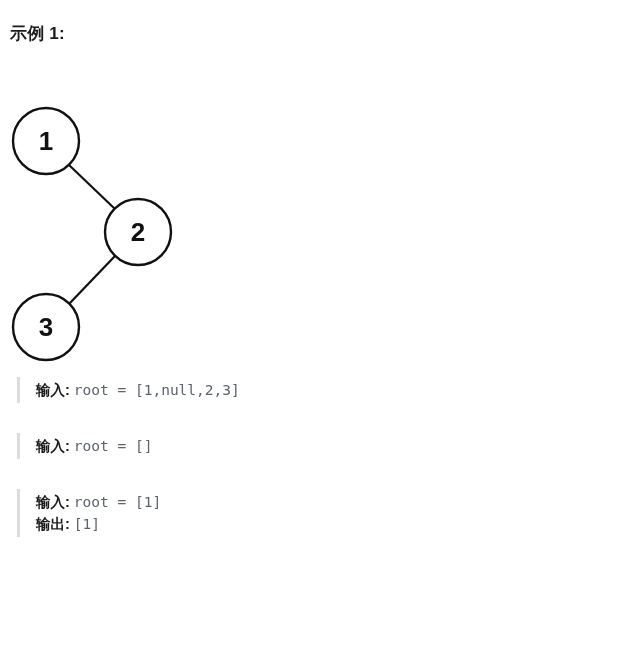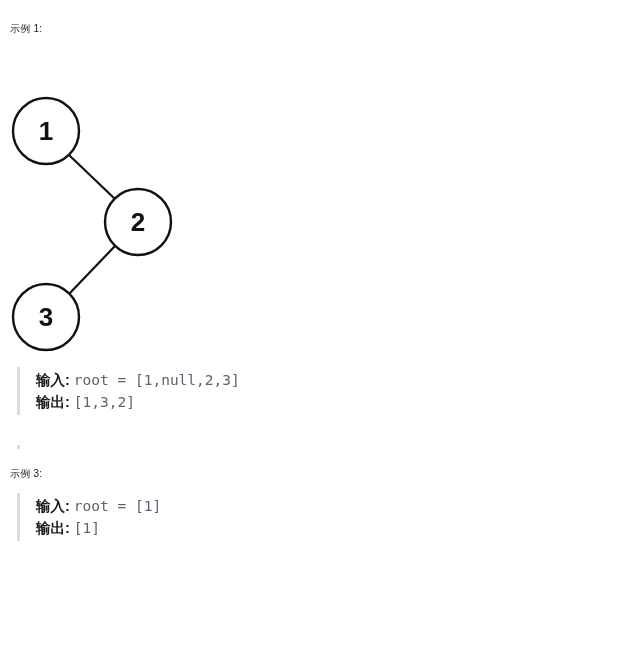--- a/index.html
+++ b/index.html
@@ -15,22 +15,22 @@
     overflow: hidden;
     position: relative;
   }
   .page {
     position: relative;
     width: 617px;
     height: 657px;
     padding: 0;
   }
   .example-heading {
-    font-size: 10px;
-    font-weight: normal;
+    font-size: 17px;
+    font-weight: bold;
     color: #1a1a1a;
     line-height: 1.45;
     margin: 0;
     padding: 0 0 0 10px;
     letter-spacing: 0.2px;
   }
   .figure {
     padding: 0;
     margin: 0;
   }
@@ -87,31 +87,30 @@
       <circle cx="138" cy="185" r="33" fill="#ffffff" stroke="#111111" stroke-width="2.4"></circle>
       <text class="node-text" x="138" y="185" text-anchor="middle" dominant-baseline="central">2</text>
 
       <circle cx="46" cy="280" r="33" fill="#ffffff" stroke="#111111" stroke-width="2.4"></circle>
       <text class="node-text" x="46" y="280" text-anchor="middle" dominant-baseline="central">3</text>
     </svg>
   </div>
 
   <div class="code-block">
     <div class="code-line"><span class="code-label">输入: </span><span class="code-value">root = [1,null,2,3]</span></div>
-    <div class="code-line"><span class="code-label">输出: </span><span class="code-value">[1,3,2]</span></div>
   </div>
 
   <div class="spacer-md"></div>
   <div class="spacer-sm"></div>
 
   <div class="code-block">
+    <div class="code-line"><span class="code-label">输入: </span><span class="code-value">root = []</span></div>
   </div>
 
   <div class="spacer-md"></div>
-  <div class="example-heading">示例 3:</div>
   <div class="spacer-sm"></div>
 
   <div class="code-block">
     <div class="code-line"><span class="code-label">输入: </span><span class="code-value">root = [1]</span></div>
     <div class="code-line"><span class="code-label">输出: </span><span class="code-value">[1]</span></div>
   </div>
 
 </div>
 
 </body></html>

